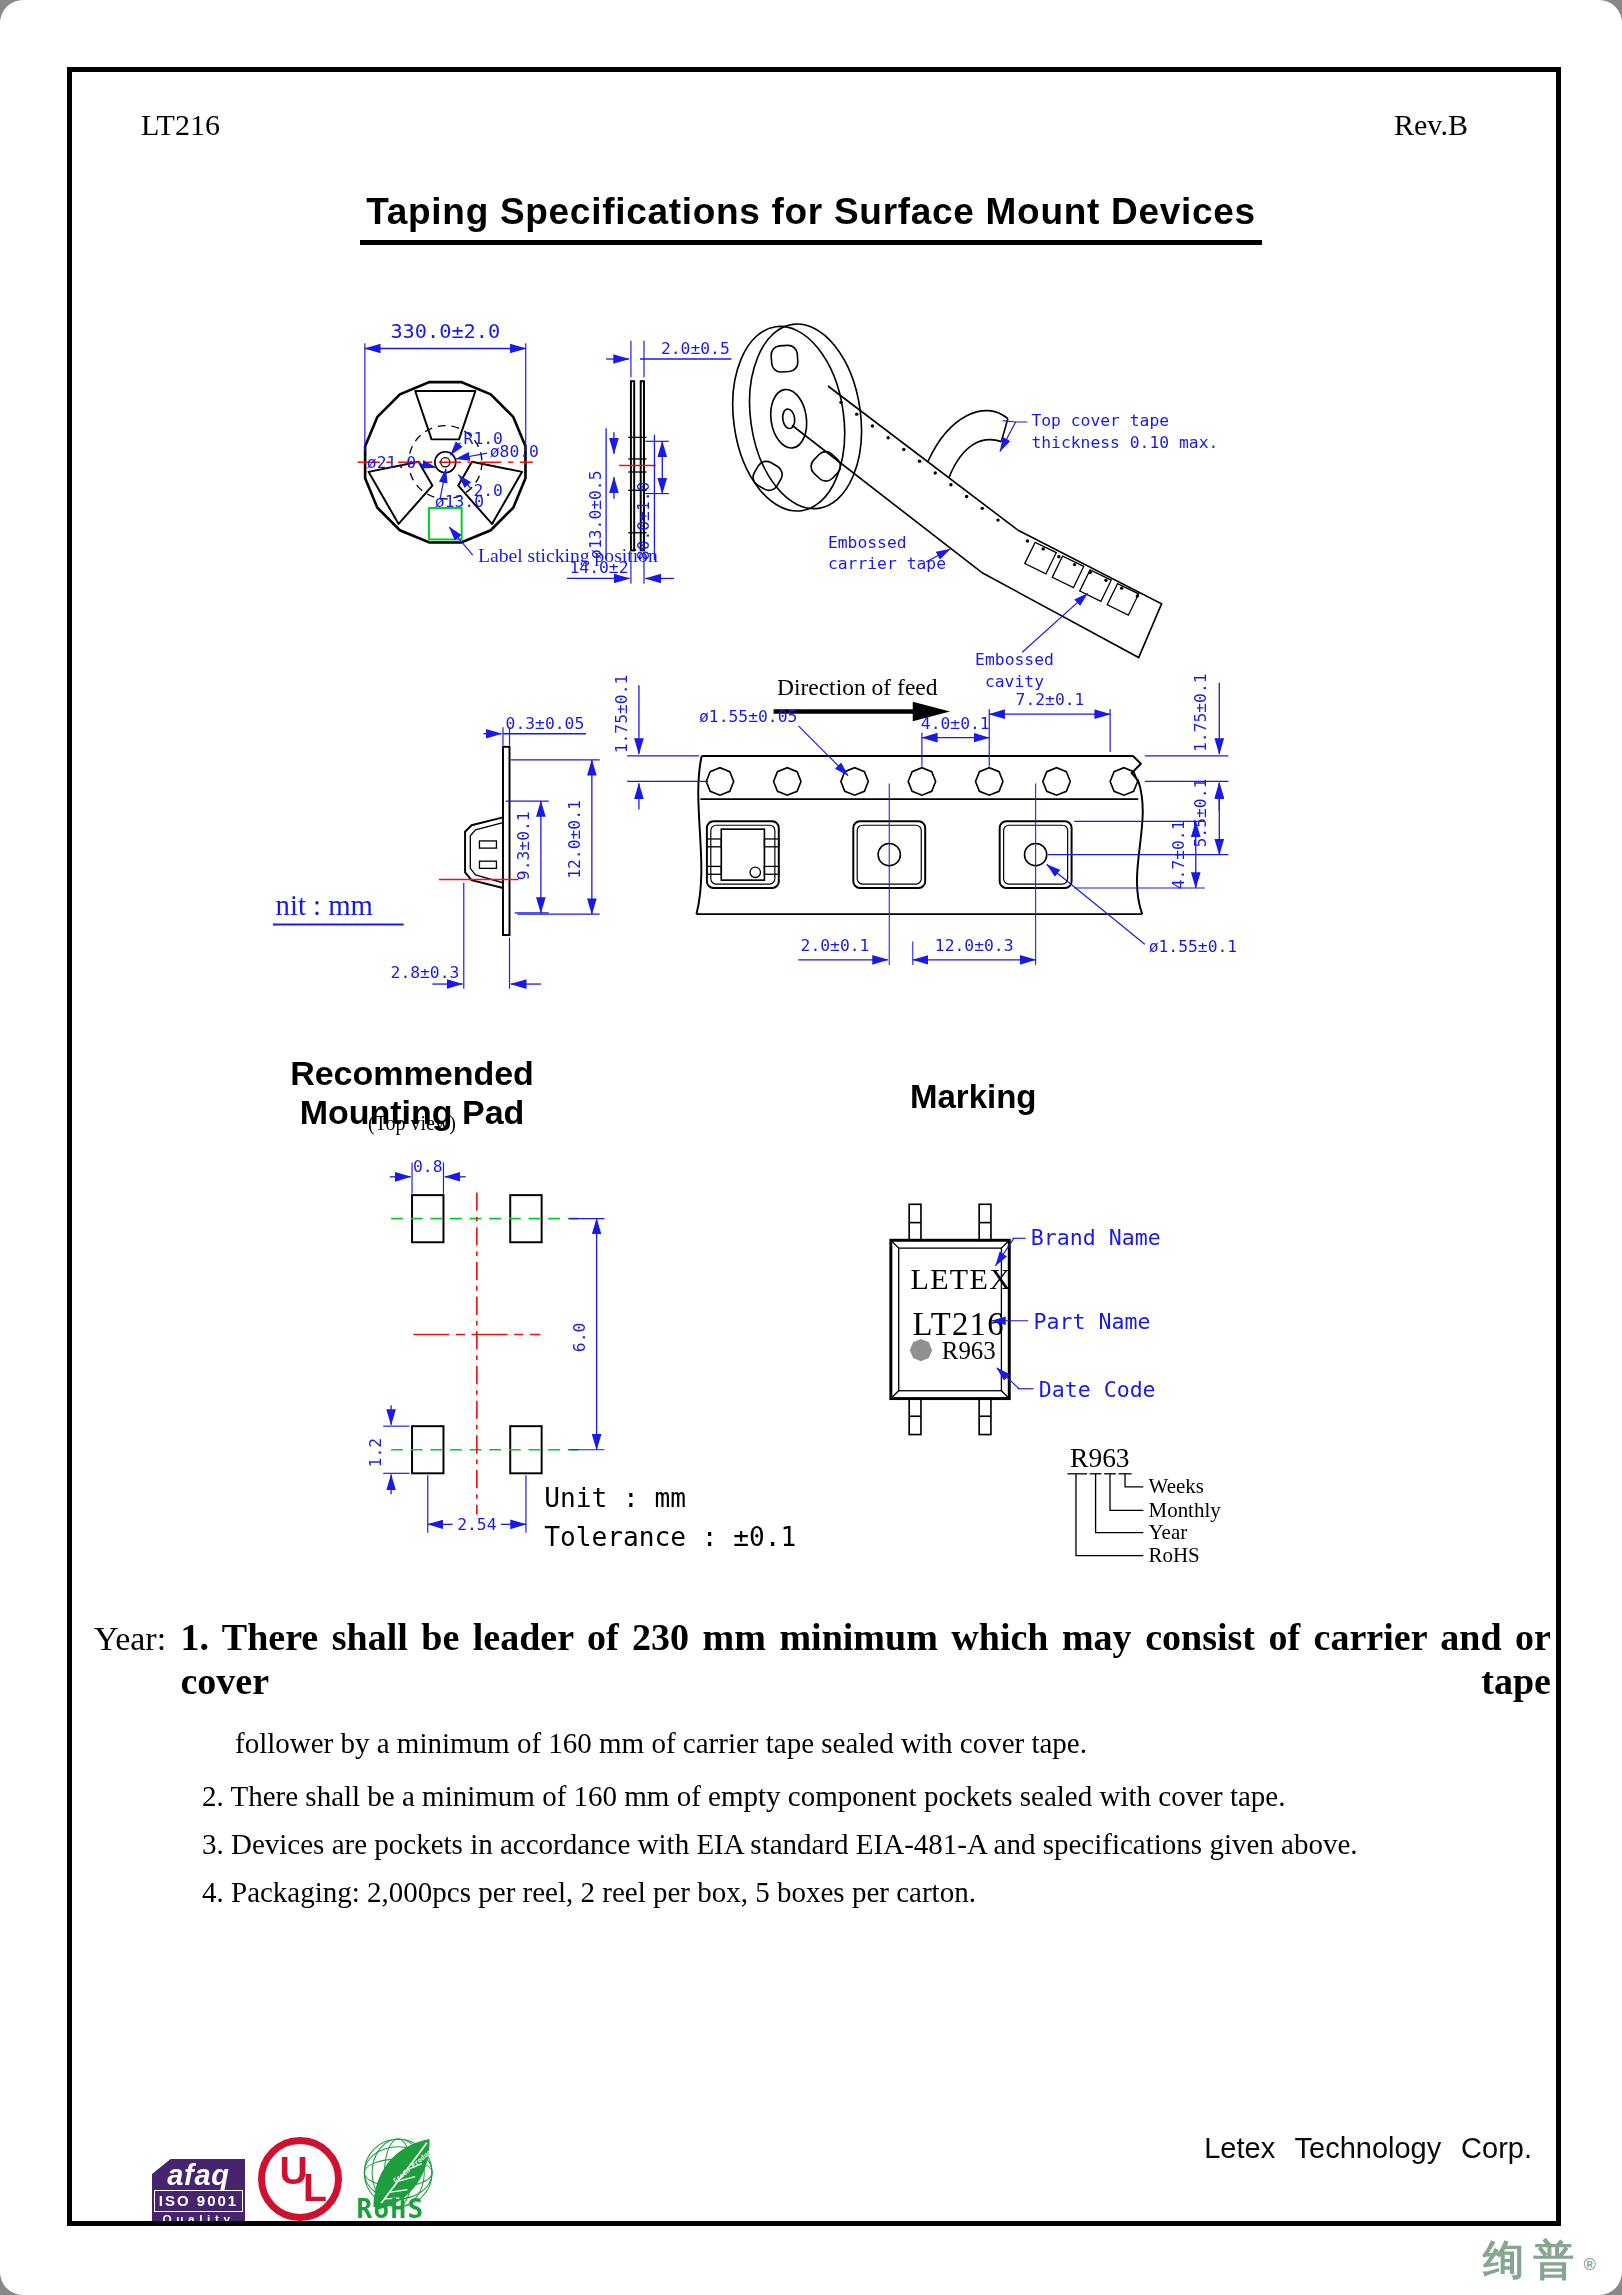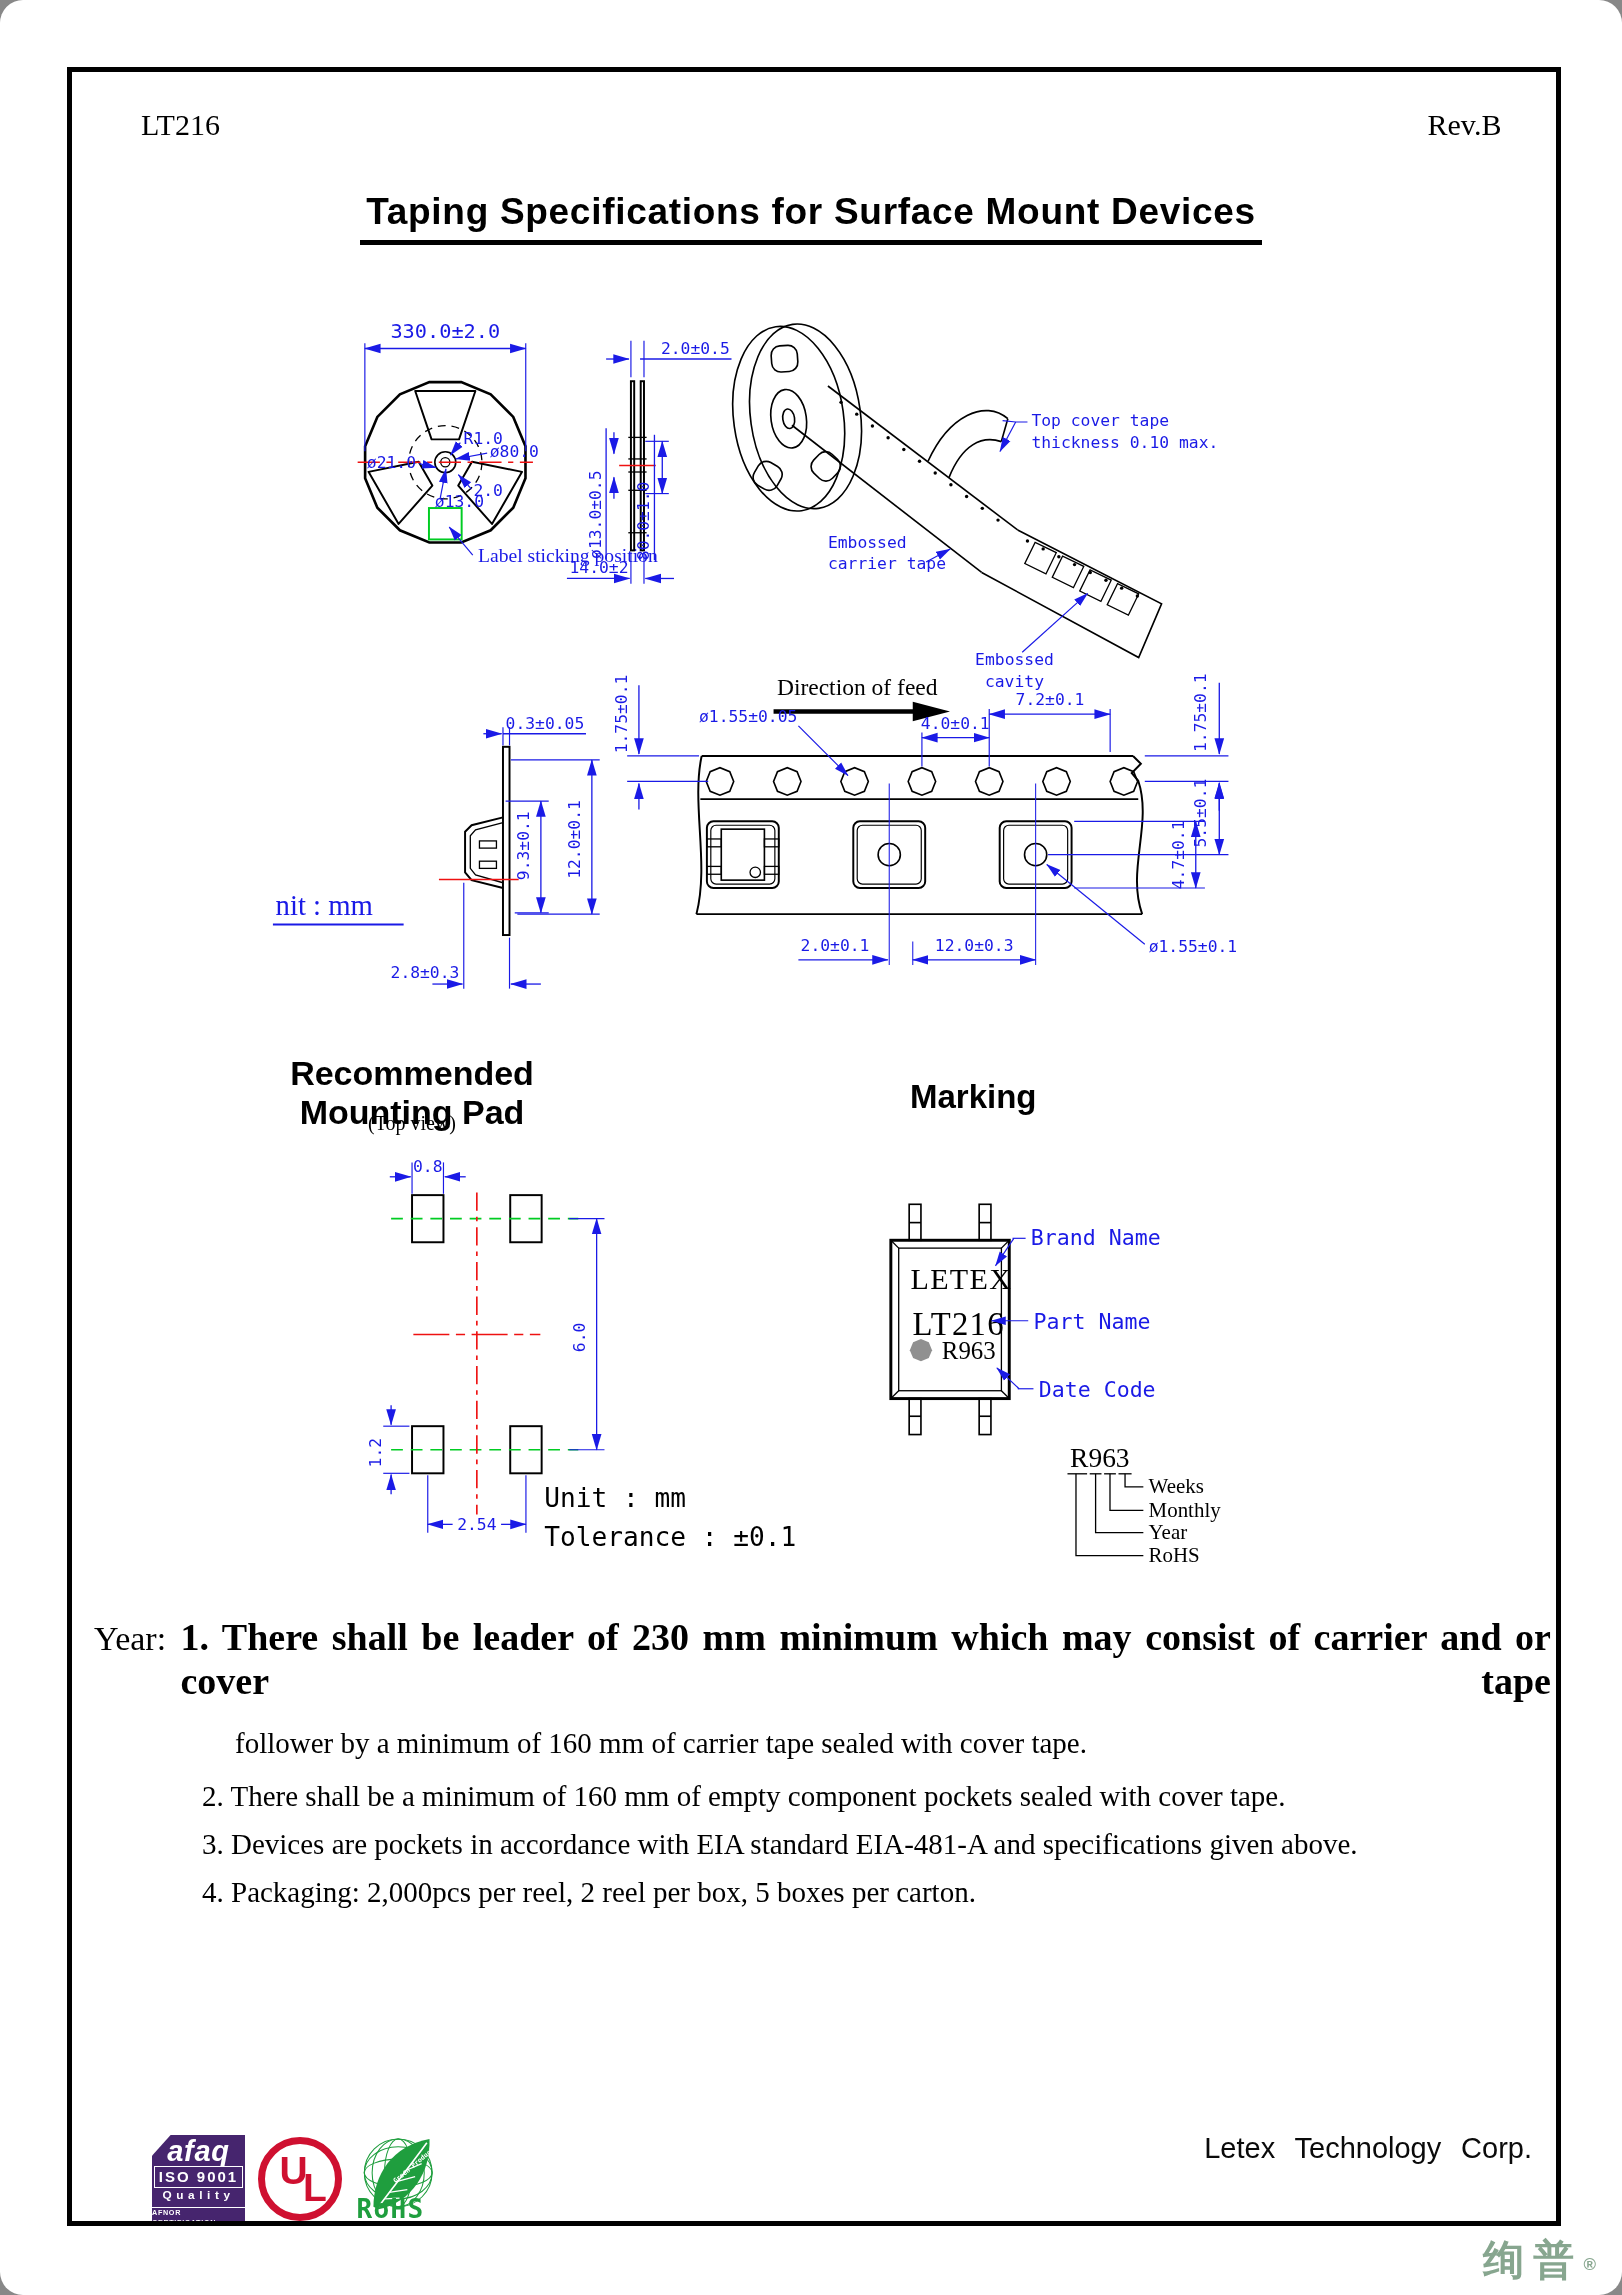--- a/index.html
+++ b/index.html
@@ -5,21 +5,21 @@
   :root{
     --dim-blue:#1a1ae6; --center-red:#ee1111; --accent-green:#00cc22;
     --afaq-purple:#46256e; --ul-red:#cf1030; --rohs-green:#1f9e3e;
     --wm-green:#87a68f; --wm-green2:#6fa277;
   }
   *{margin:0;padding:0;box-sizing:border-box;}
   body{background:#888;font-family:"Liberation Sans",sans-serif;}
   .page{position:relative;width:1622px;height:2295px;background:#ffffff;overflow:hidden;border-radius:23px;}
   .border-frame{position:absolute;left:67px;top:67px;width:1494px;height:2159px;border:5.9px solid #000;}
   .doc-num{position:absolute;left:141px;top:108px;font:30px "Liberation Serif",serif;color:#000;}
-  .doc-rev{position:absolute;left:1394px;top:108px;width:141px;text-align:center;font:30px "Liberation Serif",serif;color:#000;}
+  .doc-rev{position:absolute;left:1394px;top:108px;width:141px;text-align:left;font:30px "Liberation Serif",serif;color:#000;}
   .title-wrap{position:absolute;left:0;top:191px;width:1622px;text-align:center;}
   .title-wrap span{display:inline-block;font:bold 37px "Liberation Sans",sans-serif;letter-spacing:0.7px;border-bottom:5.9px solid #000;padding:0 6.5px 6.5px 6.5px;color:#000;}
   svg{position:absolute;overflow:visible;}
   svg text{font-family:"DejaVu Sans Mono",monospace;}
   .dim{font-size:25px;fill:var(--dim-blue);}
   .dim31{font-size:31px;fill:var(--dim-blue);}
   .dim33{font-size:33px;fill:var(--dim-blue);}
   .blueserif{font-family:"Liberation Serif",serif;fill:var(--dim-blue);}
   .blk{stroke:#000;fill:none;}
   .blu{stroke:var(--dim-blue);fill:none;}
@@ -31,21 +31,21 @@
   .notes{position:absolute;left:94px;top:1615px;width:1457px;font-family:"Liberation Serif",serif;color:#000;}
   .note-line1{display:flex;align-items:baseline;}
   .note-prefix{font-size:34px;flex:0 0 auto;}
   .note-just{flex:1 1 auto;font-size:38px;margin-left:14.4px;text-align:justify;text-align-last:justify;font-weight:bold;}
   .note-line{font-size:29px;line-height:48px;}
   .nl2{margin-left:141px;margin-top:15.7px;}
   .nl3{margin-left:108px;margin-top:5.2px;}
   .nl4{margin-left:108px;}
   .nl5{margin-left:108px;}
   .logos{position:absolute;left:152px;top:2133px;height:88px;display:flex;align-items:flex-end;gap:13px;}
-  .afaq{width:93px;height:86px;background:var(--afaq-purple);clip-path:polygon(20% 0,100% 0,100% 100%,0 100%,0 24%);color:#fff;text-align:left;display:flex;flex-direction:column;align-items:center;}
+  .afaq{width:93px;height:62px;background:var(--afaq-purple);clip-path:polygon(20% 0,100% 0,100% 100%,0 100%,0 24%);color:#fff;text-align:center;display:flex;flex-direction:column;align-items:center;}
   .afaq-name{font:italic bold 29px "Liberation Sans",sans-serif;line-height:30px;margin-top:1.3px;letter-spacing:0.7px;}
   .afaq-iso{font:bold 15px "Liberation Sans",sans-serif;border:1.3px solid #fff;padding:0 3.9px;letter-spacing:2px;line-height:19.6px;}
   .afaq-quality{font:bold 11.8px "Liberation Sans",sans-serif;letter-spacing:4.6px;line-height:15.7px;}
   .afaq-afnor{font:bold 7.2px "Liberation Sans",sans-serif;letter-spacing:0.7px;border-top:1.3px solid #fff;width:100%;line-height:10.5px;margin-top:3px;}
   .ul-logo{position:relative;width:84px;height:84px;border:7.9px solid var(--ul-red);border-radius:50%;background:#fff;}
   .ul-u{position:absolute;left:14.4px;top:5.2px;font:bold 39px "Liberation Sans",sans-serif;color:var(--ul-red);}
   .ul-l{position:absolute;left:38px;top:22px;font:bold 39px "Liberation Sans",sans-serif;color:var(--ul-red);}
   .rohs{position:relative;width:89px;height:86px;}
   .company{position:absolute;left:1112px;top:2132px;width:420px;text-align:right;font:29px "Liberation Sans",sans-serif;color:#0a0a0a;word-spacing:11.8px;}
   .watermark{position:absolute;left:1387px;top:2233px;width:209px;text-align:right;line-height:1;}

